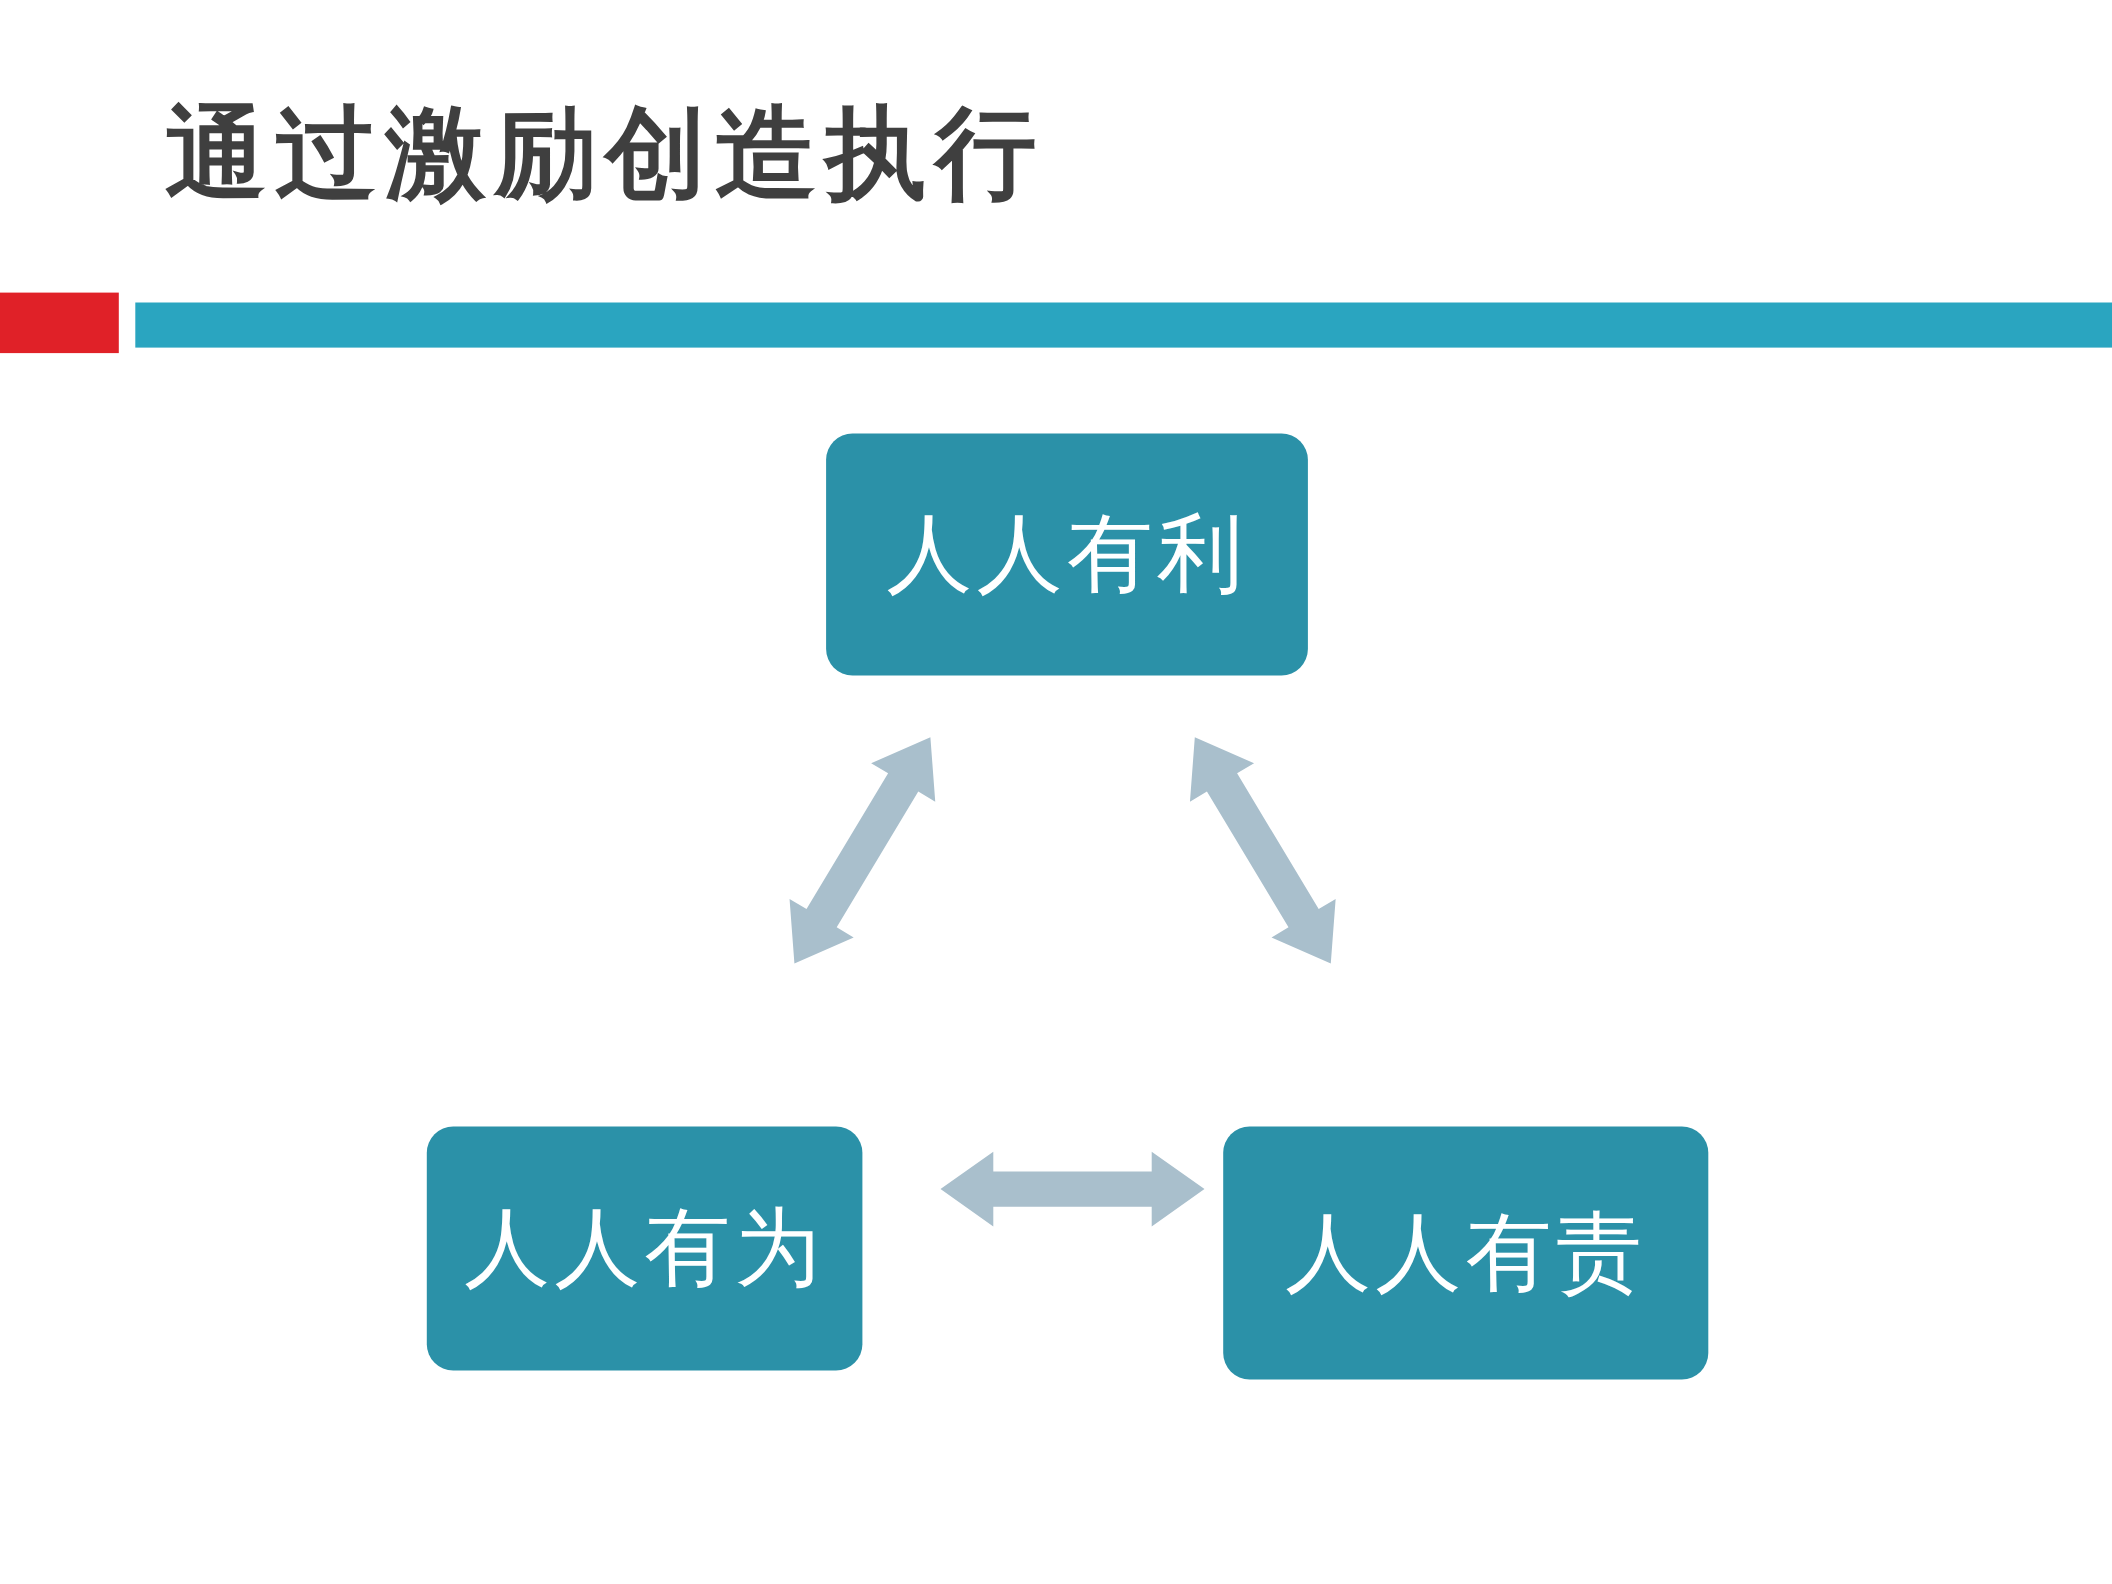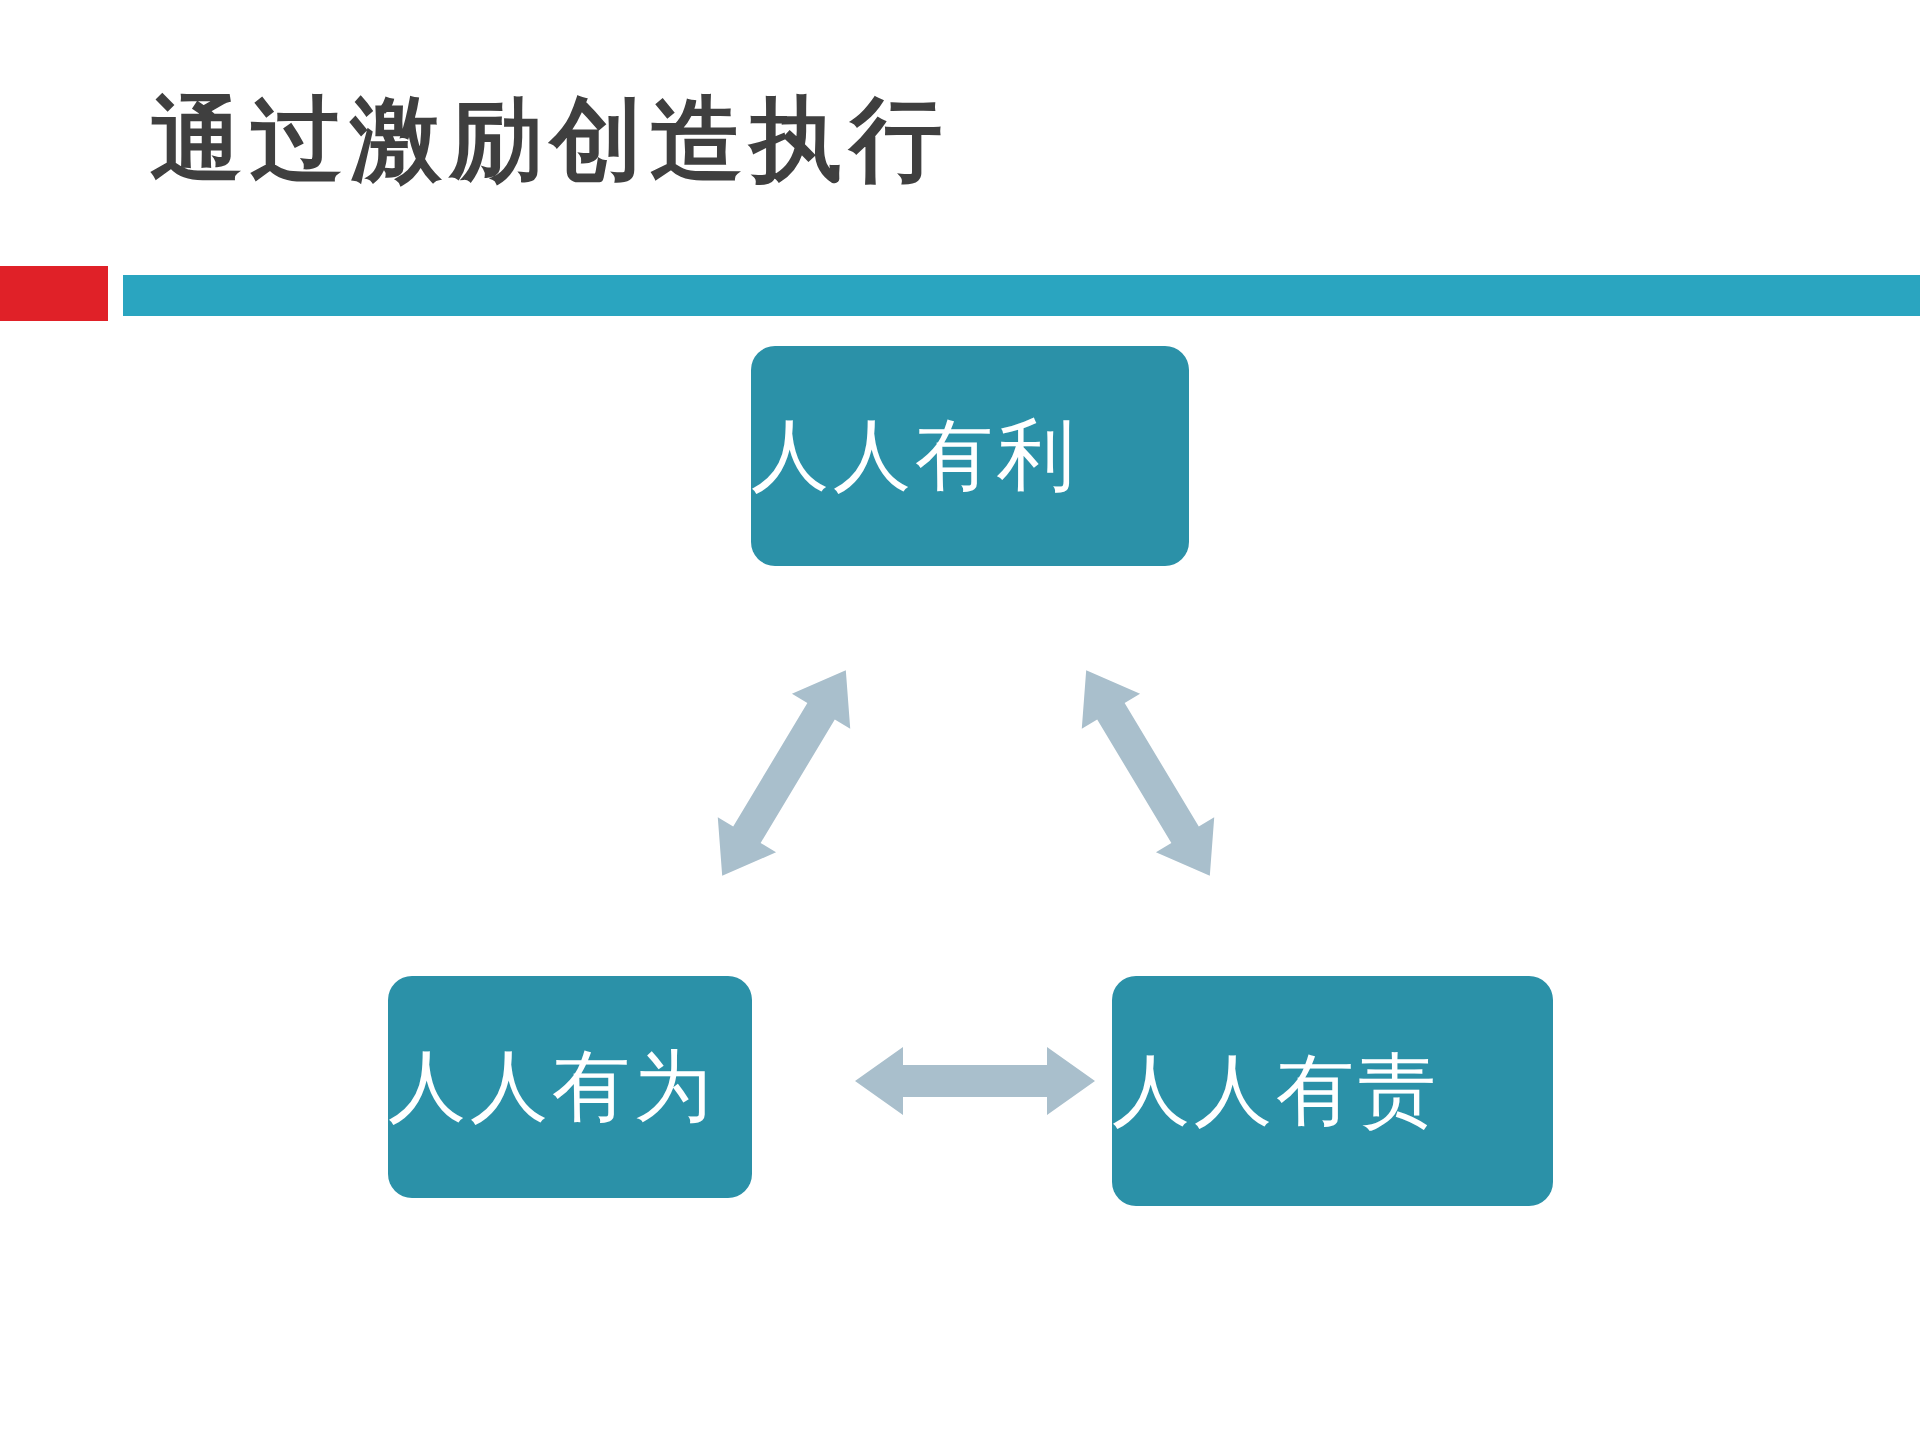--- a/index.html
+++ b/index.html
@@ -53,26 +53,28 @@
     background: var(--accent-bar-teal, #2AA5C0);
   }
 
   .node {
     position: absolute;
     background: var(--node-fill, #2B91A8);
     border-radius: 24px;
     color: var(--node-text, #FFFFFF);
     display: flex;
     align-items: center;
+    justify-content: center;
     font-size: 78px;
     letter-spacing: 4px;
     white-space: nowrap;
+    margin-top: 48px;
   }
   .node-top          { left: 751px;  top: 346px; width: 438px; height: 220px; }
-  .node-bottom-left  { left: 388px;  top: 976px; width: 364px; height: 222px; }
+  .node-bottom-left  { left: 388px;  top: 976px; width: 396px; height: 222px; }
   .node-bottom-right { left: 1112px; top: 976px; width: 441px; height: 230px; }
 
   .arrows {
     position: absolute;
     left: 0;
     top: 0;
     width: 1920px;
     height: 1440px;
     pointer-events: none;
   }

